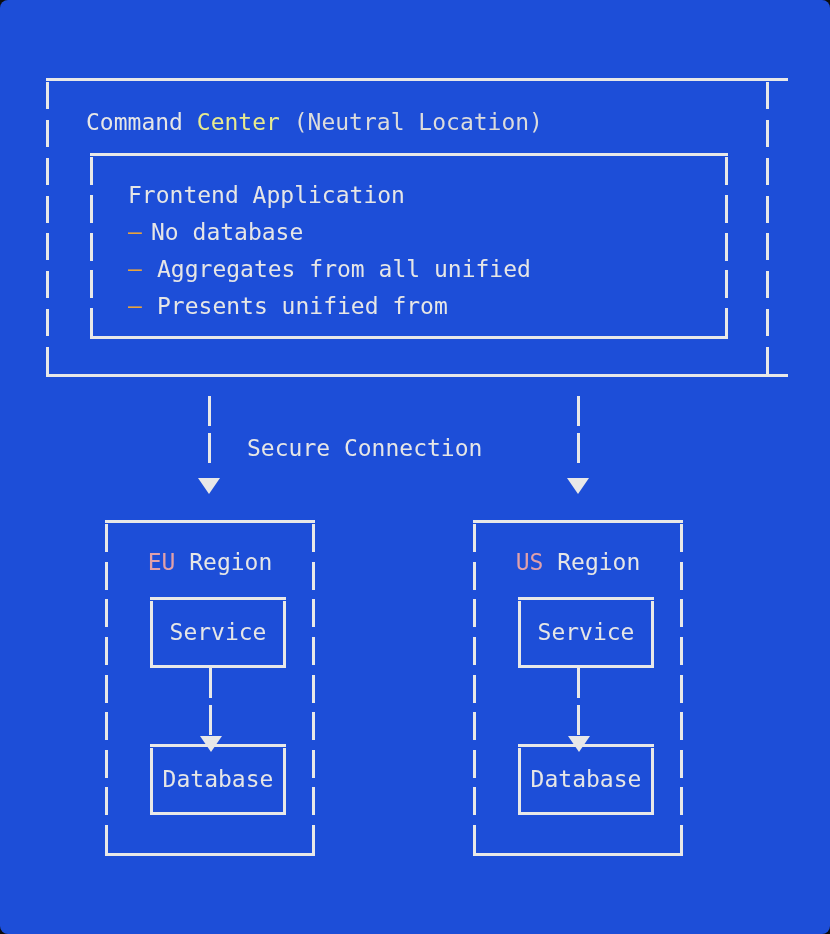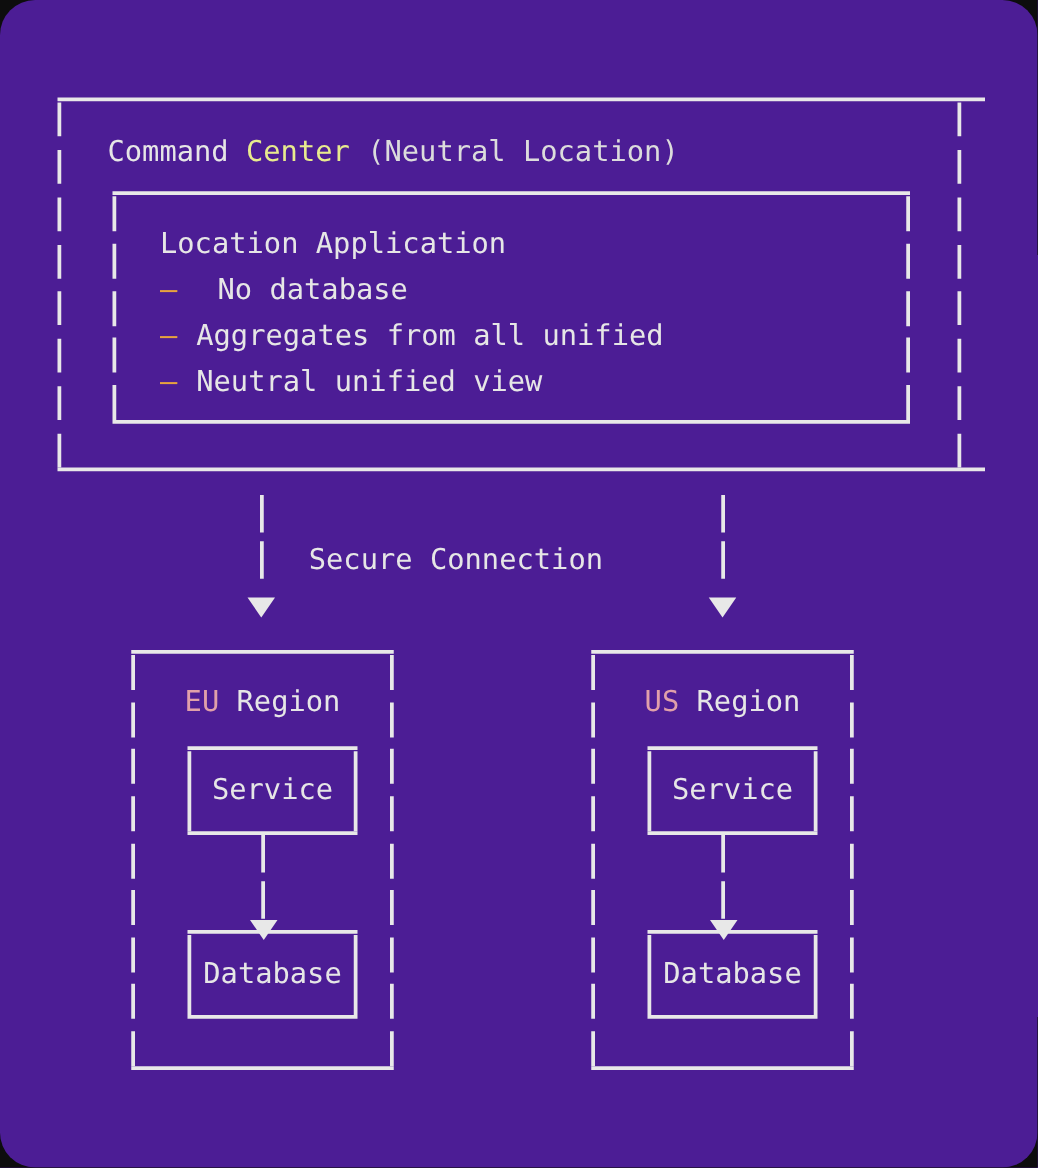--- a/index.html
+++ b/index.html
@@ -5,22 +5,22 @@
   html, body {
     margin: 0;
     padding: 0;
     background: #0d0d0d;
   }
 
   #canvas {
     position: relative;
     width: 830px;
     height: 934px;
-    background: #4c1d95;
-    border-radius: 28px;
+    background: #1d4ed8;
+    border-radius: 8px;
     overflow: hidden;
     font-family: "DejaVu Sans Mono", "Liberation Mono", monospace;
   }
 
   
   .hline {
     position: absolute;
     height: 3px;
     background: #e8e8e8;
   }
@@ -116,30 +116,30 @@
           <i style="height:28px"></i>
       </div>
       <div class="vrail" style="left:725px; top:157px; height:179px;">
         <i style="height:28px"></i>
           <i style="height:28px"></i>
           <i style="height:28px"></i>
         <i style="height:28px"></i>
           <i style="height:28px"></i>
       </div>
 
-      <div class="txt" style="left:128px; top:177px;">Location Application</div>
+      <div class="txt" style="left:128px; top:177px;">Frontend Application</div>
 
       <div class="txt accent-orange" style="left:128px; top:214px;">—</div>
-      <div class="txt" style="left:174px; top:214px;">No database</div>
+      <div class="txt" style="left:151px; top:214px;">No database</div>
 
       <div class="txt accent-orange" style="left:128px; top:251px;">—</div>
       <div class="txt" style="left:157px; top:251px;">Aggregates from all unified</div>
 
       <div class="txt accent-orange" style="left:128px; top:288px;">—</div>
-      <div class="txt" style="left:157px; top:288px;">Neutral unified view</div>
+      <div class="txt" style="left:157px; top:288px;">Presents unified from</div>
     </div>
   </div>
 
   <div>
 
     <div class="vline" style="left:208px; top:396px; height:30px;"></div>
     <div class="vline" style="left:208px; top:433px; height:30px;"></div>
     <div class="arrow-down" style="left:198px; top:478px;"></div>
 
     <div class="vline" style="left:577px; top:396px; height:30px;"></div>

